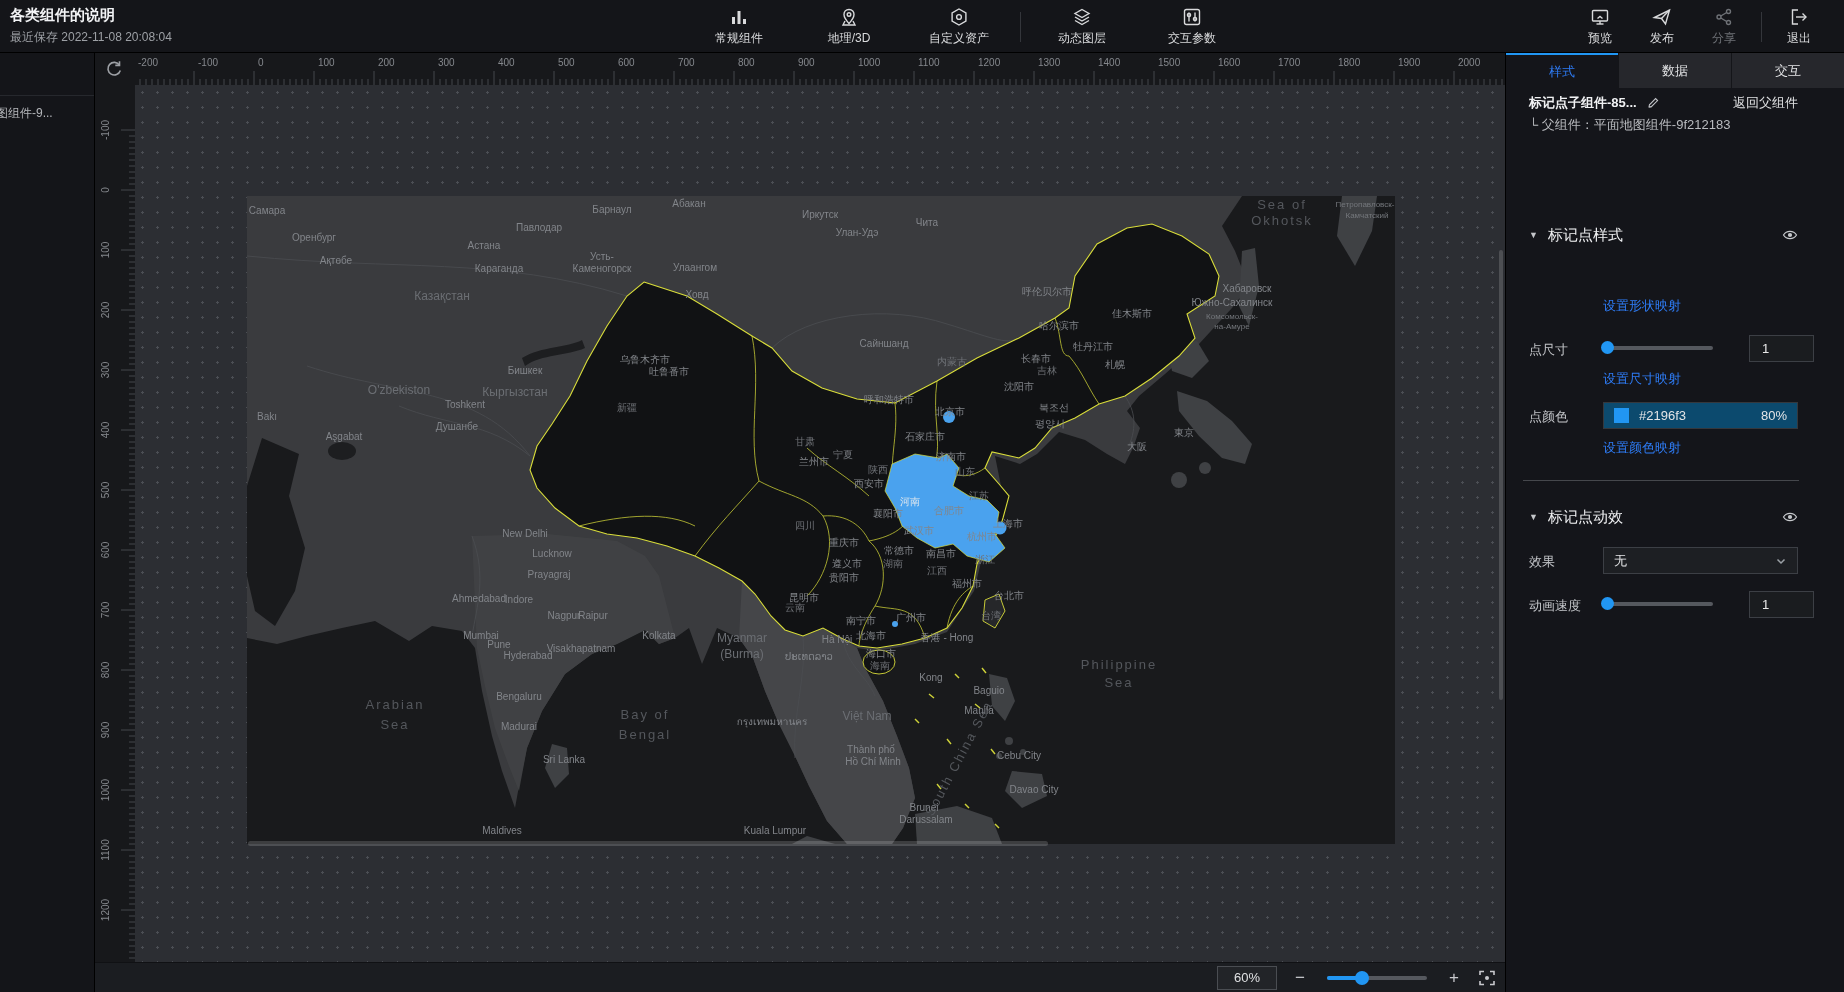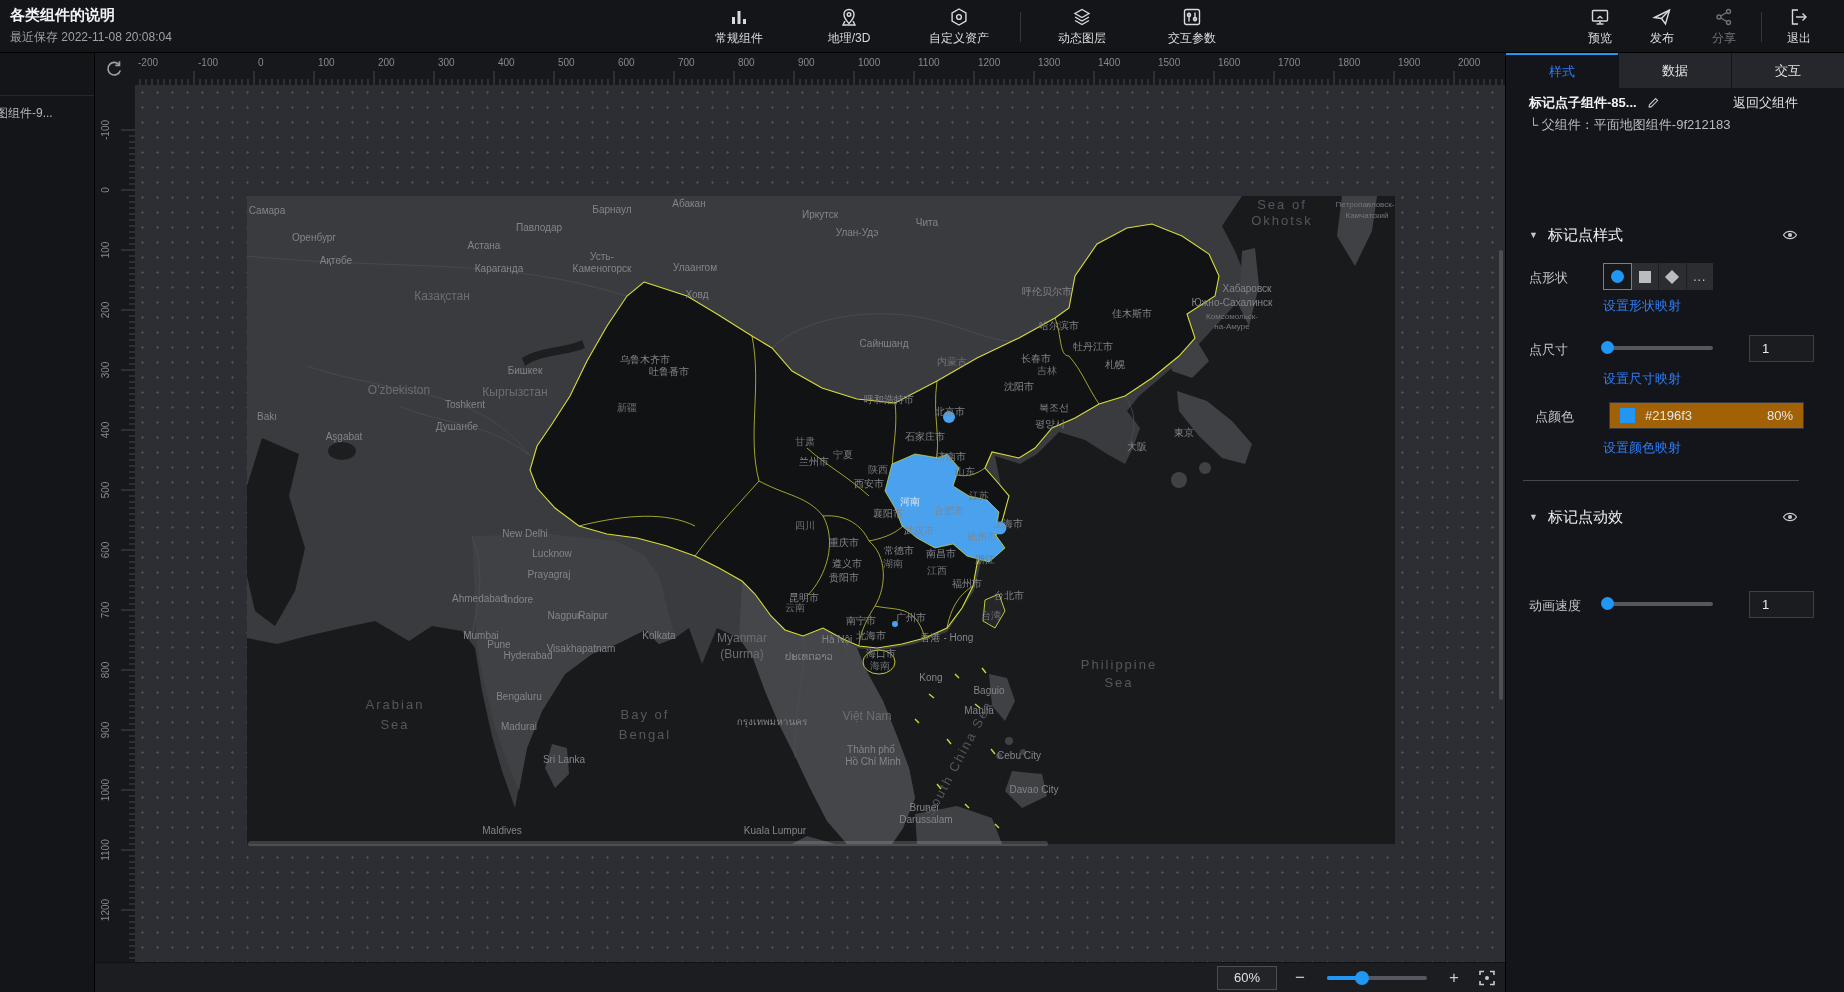--- a/index.html
+++ b/index.html
@@ -102,22 +102,22 @@
   .sh-square{width:12px;height:12px;background:#b9bcc1;}
   .sh-diamond{width:10px;height:10px;background:#b9bcc1;transform:rotate(45deg);}
   .maplink{font-size:13px;color:var(--link);cursor:pointer;}
   #link1{top:244px;left:97px;}
   #link2{top:317px;left:97px;}
   #link3{top:386px;left:97px;}
   .slider{position:relative;width:110px;height:4px;background:#55585e;border-radius:2px;top:11px;}
   .slider .knob{position:absolute;left:-2px;top:-5px;width:13px;height:13px;border-radius:50%;background:var(--accent);}
   .valbox{position:absolute;left:220px;top:0;width:65px;height:27px;background:#1a1c1f;border:1px solid #3c3f45;color:#e8e8e8;font-size:13px;display:flex;align-items:center;padding-left:12px;}
   #size-row{top:282px;height:28px;}
-  #color-row{top:349px;height:28px;margin-left:6px;}
-  #color-box{position:absolute;left:74px;top:0;width:195px;height:27px;background:#a16207;border:1px solid #35383d;display:flex;align-items:center;padding:0 10px;gap:10px;cursor:pointer;}
+  #color-row{top:349px;height:28px;}
+  #color-box{position:absolute;left:74px;top:0;width:195px;height:27px;background:#0c4a6e;border:1px solid #35383d;display:flex;align-items:center;padding:0 10px;gap:10px;cursor:pointer;}
   #swatch{width:15px;height:15px;background:var(--accent);}
   #color-val{font-size:13px;color:#e4e5e7;flex:1;}
   #color-op{font-size:13px;color:#e4e5e7;}
   #pdivider{position:absolute;left:17px;width:276px;top:427px;height:1px;background:#45474c;}
   #effect-row{top:494px;height:28px;}
   #dropdown{position:absolute;left:74px;top:0;width:195px;height:27px;background:#1d1f23;border:1px solid #3c3f45;display:flex;align-items:center;padding:0 10px;font-size:13px;color:#e4e5e7;cursor:pointer;}
   #dropdown svg{margin-left:auto;width:12px;height:12px;stroke:#9aa0a6;fill:none;stroke-width:1.5;}
   #speed-row{top:538px;height:28px;}
 </style>
 </head>
@@ -897,37 +897,20 @@
 
   <div class="prow sect-head" id="sect1">
     <span class="caret">▼</span>
     <span class="sect-title">标记点样式</span>
     <span class="eye"><svg viewBox="0 0 16 16">
           <path d="M1.5,8 C4.5,3.2 11.5,3.2 14.5,8 C11.5,12.8 4.5,12.8 1.5,8 Z" fill="none" stroke="#c7c9cd" stroke-width="1.2"></path>
           <circle cx="8" cy="8" r="2.1" fill="#c7c9cd"></circle>
         </svg></span>
   </div>
 
-  <div class="prow" id="shape-row">
-    <span class="lblcol">点形状</span>
-    <div class="ctrl">
-      <div id="shape-cells">
-        <div class="cell sel">
-            <span class="sh-circle"></span>
-          </div>
-        <div class="cell">
-            <span class="sh-square"></span>
-          </div>
-        <div class="cell">
-            <span class="sh-diamond"></span>
-          </div>
-        <div class="cell">...</div>
-      </div>
-    </div>
-  </div>
   <div class="prow maplink" id="link1">设置形状映射</div>
 
   <div class="prow" id="size-row">
     <span class="lblcol">点尺寸</span>
     <div class="ctrl">
       <div class="slider">
           <div class="knob"></div>
         </div>
     </div>
     <div class="valbox">1</div>
@@ -948,20 +931,29 @@
 
   <div class="prow sect-head" id="sect2">
     <span class="caret">▼</span>
     <span class="sect-title">标记点动效</span>
     <span class="eye"><svg viewBox="0 0 16 16">
           <path d="M1.5,8 C4.5,3.2 11.5,3.2 14.5,8 C11.5,12.8 4.5,12.8 1.5,8 Z" fill="none" stroke="#c7c9cd" stroke-width="1.2"></path>
           <circle cx="8" cy="8" r="2.1" fill="#c7c9cd"></circle>
         </svg></span>
   </div>
 
+  <div class="prow" id="effect-row">
+    <span class="lblcol">效果</span>
+    <div id="dropdown">
+      <span>无</span>
+      <svg viewBox="0 0 12 12">
+          <polyline points="2.5,4.5 6,8 9.5,4.5"></polyline>
+        </svg>
+    </div>
+  </div>
 
   <div class="prow" id="speed-row">
     <span class="lblcol">动画速度</span>
     <div class="ctrl">
       <div class="slider">
           <div class="knob"></div>
         </div>
     </div>
     <div class="valbox">1</div>
   </div>

